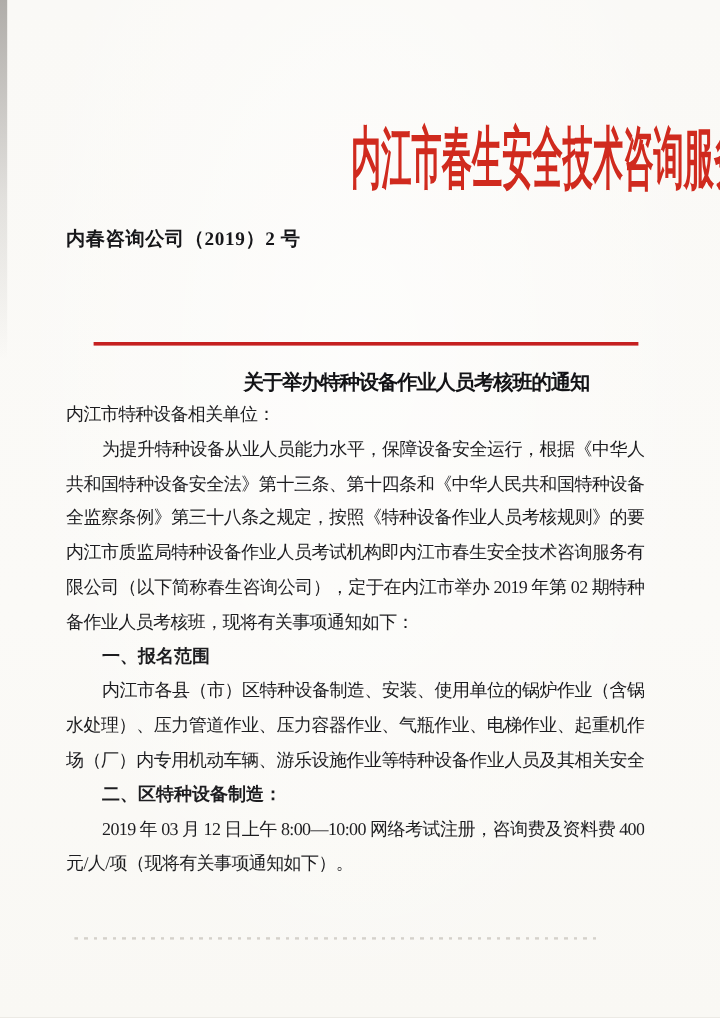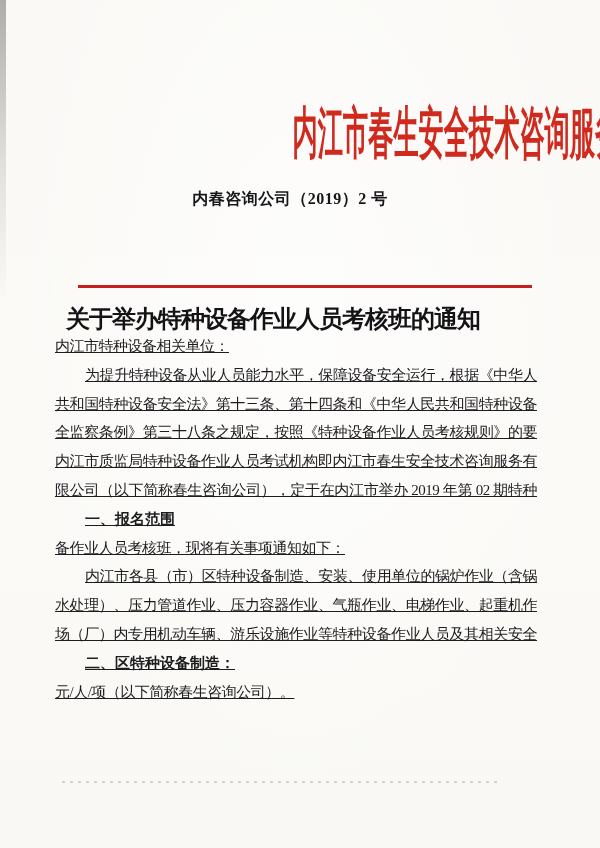--- a/index.html
+++ b/index.html
@@ -24,41 +24,41 @@
   }
   .hdr-scale {
     display:inline-block;
     transform:scaleX(0.45); transform-origin:50% 50%;
     font-size:56px; line-height:62px; font-weight:bold;
     color:#d02a1e;
   }
   .doc-number {
     position:absolute; top:189px; left:55px; width:482px;
     box-sizing:border-box; padding-right:12px;
-    text-align:center; font-size:16px; font-weight:bold; letter-spacing:.5px;
+    text-align:left; font-size:16px; font-weight:bold; letter-spacing:.5px;
     color:#17171a;
   }
   .red-line {
     position:absolute; top:285px; left:78px; width:454px; height:3px;
     background:#c52020;
   }
   .content {
     position:absolute; top:308px; left:55px; width:482px;
     font-size:15px; letter-spacing:-0.5px;
   }
   .doc-title {
     height:24px; line-height:22px;
-    text-align:center; box-sizing:border-box; padding-right:46px;
-    font-weight:bold; font-size:24px; letter-spacing:-1px;
+    text-align:right; box-sizing:border-box; padding-right:46px;
+    font-weight:bold; font-size:17px; letter-spacing:-1px;
     color:#131316;
   }
   .line {
     height:28.8px; line-height:28.8px;
     box-sizing:border-box;
-    white-space:nowrap; overflow:visible;text-decoration:underline;
+    white-space:nowrap; overflow:visible;
   }
   .fill {
     white-space:normal; overflow:hidden;
     text-align:justify; text-align-last:justify;
   }
   .ind { padding-left:30px; }
   .heading {
     font-weight:bold;
     font-family:"Liberation Sans","DejaVu Sans",sans-serif;
     letter-spacing:0;
@@ -87,29 +87,30 @@
   <div class="content">
     <div class="doc-title">关于举办特种设备作业人员考核班的通知</div>
 
     <div class="line">内江市特种设备相关单位：</div>
 
     <div class="line ind fill">为提升特种设备从业人员能力水平，保障设备安全运行，根据《中华人民</div>
     <div class="line fill">共和国特种设备安全法》第十三条、第十四条和《中华人民共和国特种设备安</div>
     <div class="line fill">全监察条例》第三十八条之规定，按照《特种设备作业人员考核规则》的要求，</div>
     <div class="line fill">内江市质监局特种设备作业人员考试机构即内江市春生安全技术咨询服务有</div>
     <div class="line fill">限公司（以下简称春生咨询公司），定于在内江市举办 2019 年第 02 期特种设</div>
+    <div class="line">备作业人员考核班，现将有关事项通知如下：</div>
+
     <div class="line ind heading">一、报名范围</div>
-
-    <div class="line">备作业人员考核班，现将有关事项通知如下：</div>
 
     <div class="line ind fill">内江市各县（市）区特种设备制造、安装、使用单位的锅炉作业（含锅炉</div>
     <div class="line fill">水处理）、压力管道作业、压力容器作业、气瓶作业、电梯作业、起重机作业、</div>
     <div class="line fill">场（厂）内专用机动车辆、游乐设施作业等特种设备作业人员及其相关安全管</div>
 
     <div class="line ind heading">二、区特种设备制造：</div>
 
-    <div class="line">元/人/项（以下简称春生咨询公司）。</div>
+    <div class="line ind fill">2019 年 03 月 12 日上午 8:00—10:00 网络考试注册，咨询费及资料费 400</div>
+    <div class="line">元/人/项（现将有关事项通知如下）。</div>
 
   </div>
 
   <div class="scan-speckle"></div>
 
 </div>
 
 </body></html>

